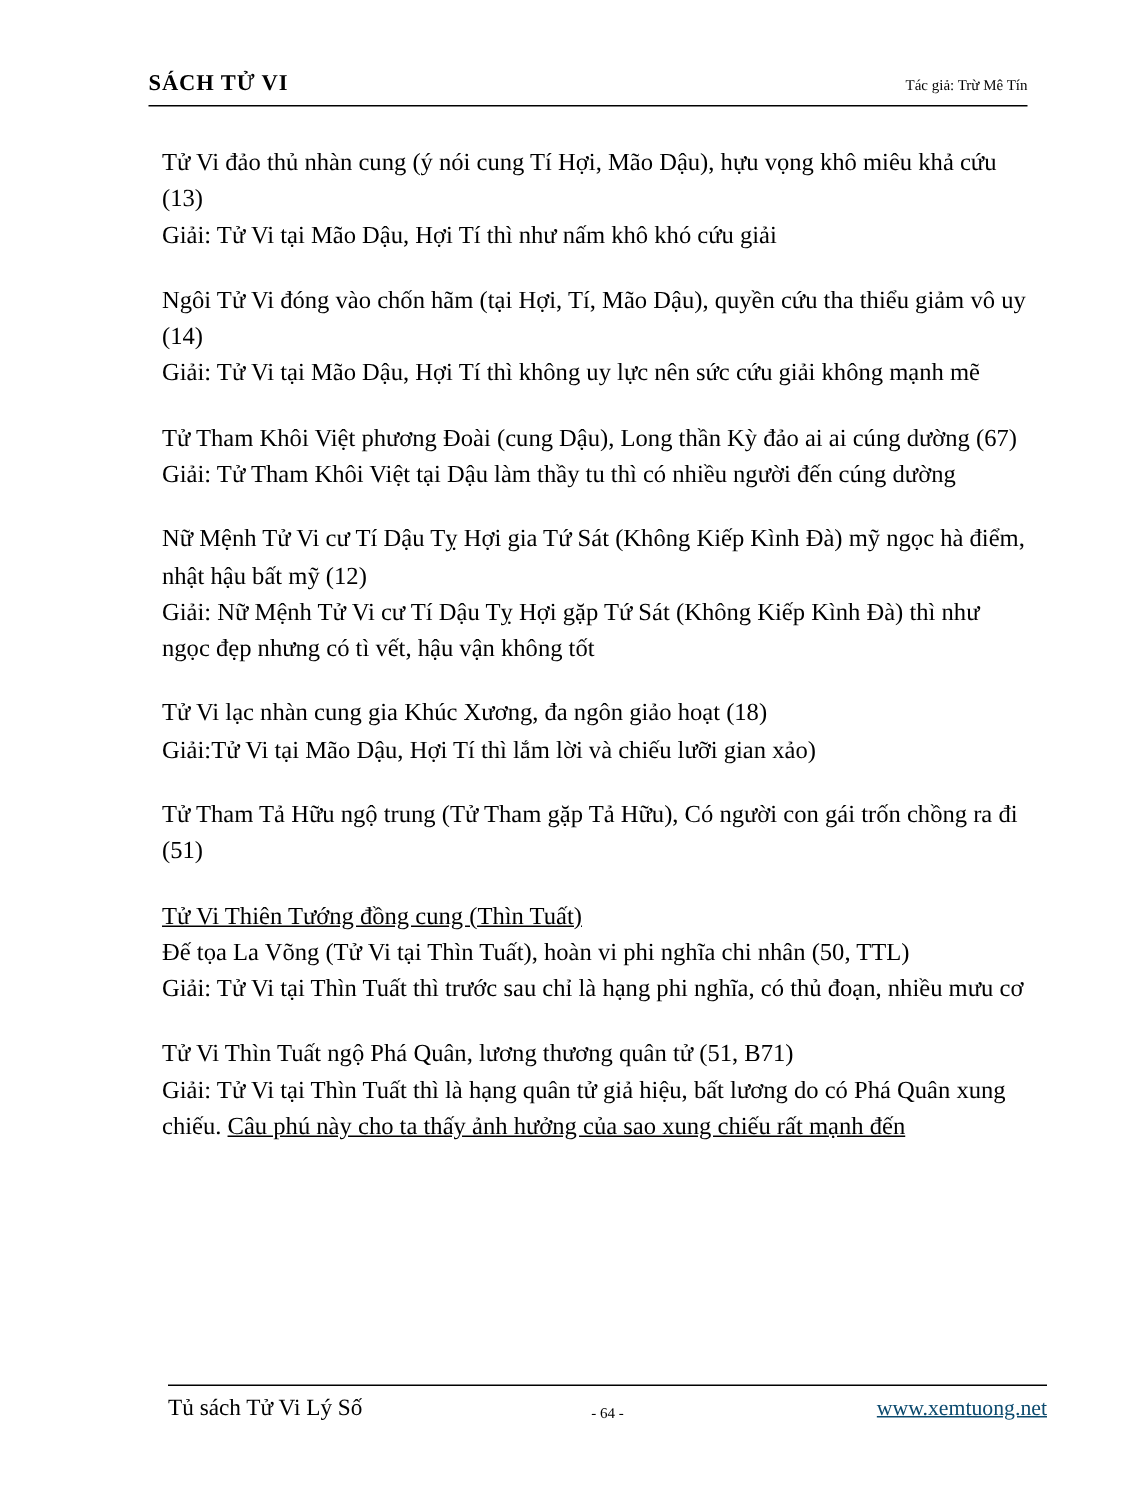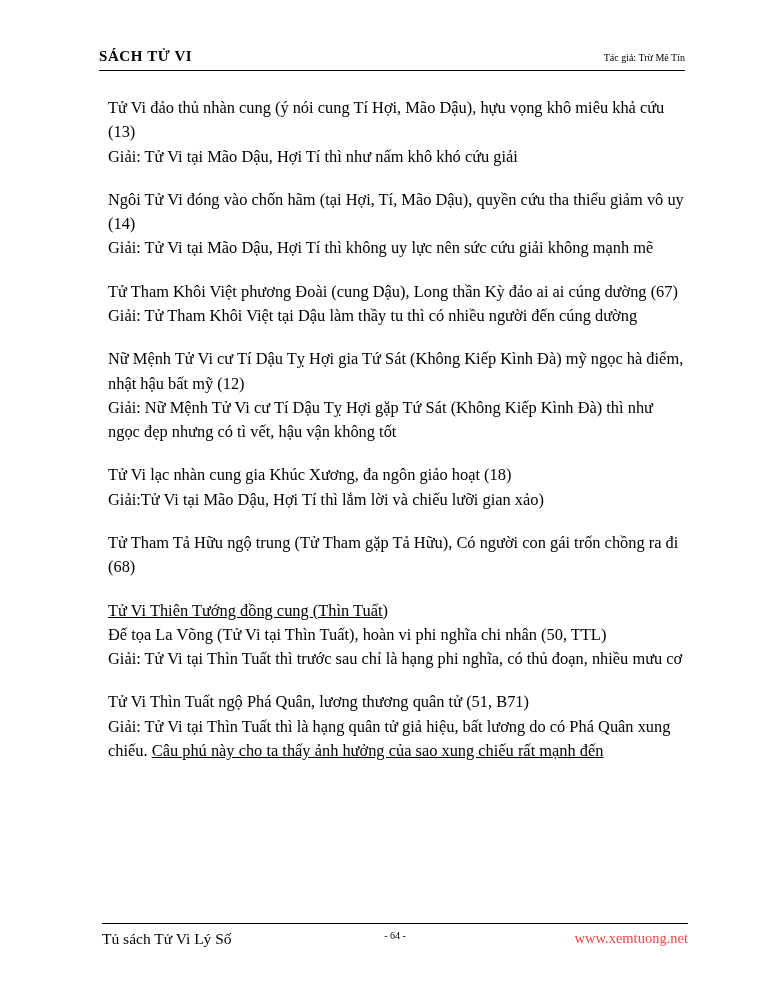--- a/index.html
+++ b/index.html
@@ -56,39 +56,40 @@
     margin: 0 0 19px 0;
   }
   .block p {
     margin: 0;
   }
   .u {
     text-decoration: underline;
   }
   .footer {
     position: absolute;
-    left: 102px;
+    left: 112px;
     width: 586px;
     bottom: 42px;
     border-top: 1.4px solid #000;
     padding-top: 6px;
     display: flex;
     justify-content: space-between;
-    align-items: flex-start;
+    align-items: flex-end;
     font-size: 15.5px;
   }
   .footer-center {
     position: absolute;
     left: 0; right: 0;
     text-align: center;
     font-size: 10px;
     pointer-events: none;
   }
   .footer-right a, .footer-right {
-    color: #ef4444;
+    color: #0c4a6e;
+    text-decoration: underline;
     font-size: 14.5px;
   }
   .footer-left {
     font-size: 15.5px;
   }
 </style>
 </head>
 <body>
 
 <div class="page">
@@ -119,21 +120,21 @@
       <p>Nữ Mệnh Tử Vi cư Tí Dậu Tỵ Hợi gia Tứ Sát (Không Kiếp Kình Đà) mỹ ngọc hà điểm, nhật hậu bất mỹ (12)</p>
       <p>Giải: Nữ Mệnh Tử Vi cư Tí Dậu Tỵ Hợi gặp Tứ Sát (Không Kiếp Kình Đà) thì như ngọc đẹp nhưng có tì vết, hậu vận không tốt</p>
     </div>
 
     <div class="block">
       <p>Tử Vi lạc nhàn cung gia Khúc Xương, đa ngôn giảo hoạt  (18)</p>
       <p>Giải:Tử Vi tại Mão Dậu, Hợi Tí  thì lắm lời và chiếu lưỡi gian xảo)</p>
     </div>
 
     <div class="block">
-      <p>Tử Tham Tả Hữu ngộ trung (Tử Tham gặp Tả Hữu), Có người con gái trốn chồng ra đi (68)</p>
+      <p>Tử Tham Tả Hữu ngộ trung (Tử Tham gặp Tả Hữu), Có người con gái trốn chồng ra đi (51)</p>
     </div>
 
     <div class="block">
       <p class="u">Tử Vi Thiên Tướng đồng cung (Thìn Tuất)</p>
       <p>Đế tọa La Võng (Tử Vi tại Thìn Tuất), hoàn vi phi nghĩa chi nhân (50, TTL)</p>
       <p>Giải: Tử Vi tại Thìn Tuất thì trước sau chỉ là hạng phi nghĩa, có thủ đoạn, nhiều mưu cơ</p>
     </div>
 
     <div class="block">
       <p>Tử Vi Thìn Tuất ngộ Phá Quân, lương thương quân tử  (51, B71)</p>

